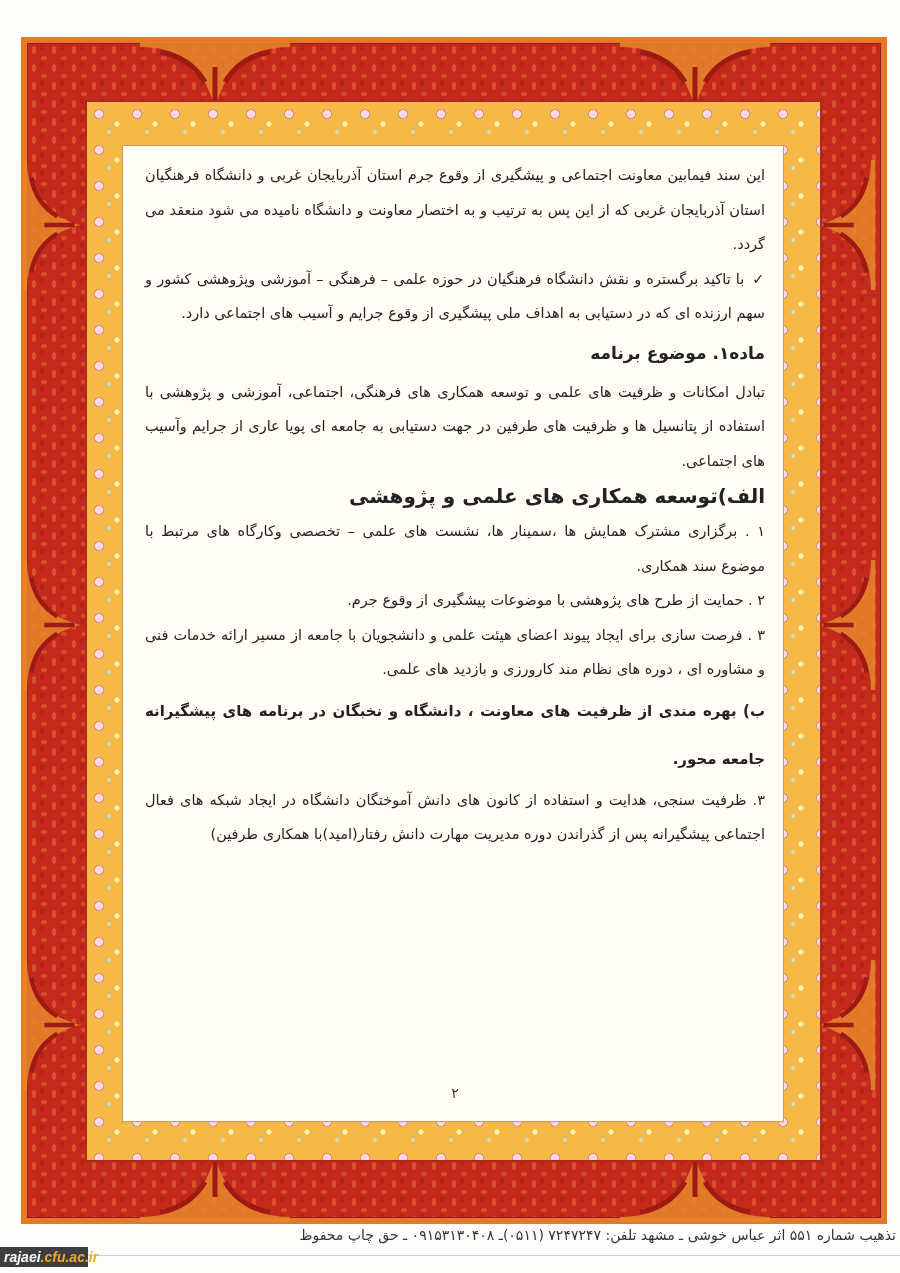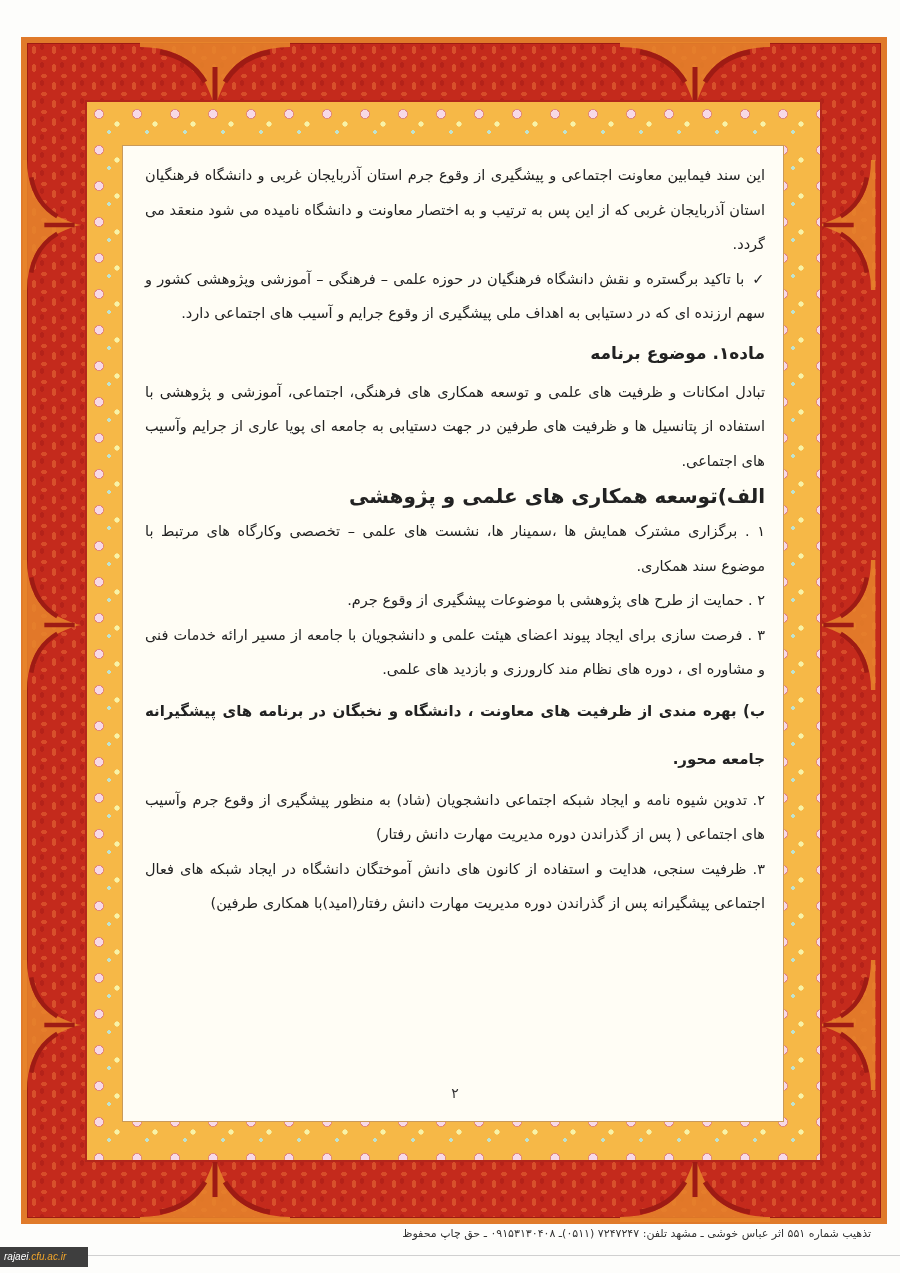--- a/index.html
+++ b/index.html
@@ -56,31 +56,31 @@
     .content p { margin: 0; }
     .content .h1 { font-weight: bold; font-size: 17px; line-height: 44px; }
     .content .h2 { font-weight: bold; font-size: 20px; line-height: 36px; }
     .content .hb { font-weight: bold; font-size: 15px; line-height: 36px; }
     .check { font-family: "DejaVu Sans", sans-serif; margin-left: 8px; }
     .page-num {
       position: absolute; left: 440px; top: 1085px; width: 30px; text-align: center;
       font-size: 14px; color: #333;
     }
     .footer {
-      position: absolute; right: 29px; top: 1227px;
-      direction: rtl; font-size: 11px; color: #333; white-space: nowrap;
+      position: absolute; right: 4px; top: 1227px;
+      direction: rtl; font-size: 14px; color: #333; white-space: nowrap;
     }
     .footer-rule {
       position: absolute; left: 50px; right: 0; top: 1255px; height: 1px; background: #d0d0d0;
     }
     .watermark {
       position: absolute; left: 0; top: 1247px; width: 88px; height: 20px;
       background: #3e3e3e; color: #fff;
-      font-family: "Liberation Sans", sans-serif; font-style: italic; font-weight: normal;
-      font-size: 10px; line-height: 20px; padding-left: 4px; box-sizing: border-box;
+      font-family: "Liberation Sans", sans-serif; font-style: italic; font-weight: bold;
+      font-size: 14px; line-height: 20px; padding-left: 4px; box-sizing: border-box;
     }
     .watermark .accent { color: #f2a62b; }
   </style>
 </head>
 <body>
 
 <div class="frame-outer">
   <div class="red-band"></div>
 </div>
 
@@ -154,21 +154,20 @@
 
   <p class="h1">ماده۱. موضوع برنامه</p>
   <p>تبادل امکانات و ظرفیت های علمی و توسعه همکاری های فرهنگی، اجتماعی، آموزشی و پژوهشی با استفاده از پتانسیل ها و ظرفیت های طرفین در جهت دستیابی به جامعه ای پویا عاری از جرایم وآسیب های اجتماعی.</p>
 
   <p class="h2">الف)توسعه همکاری های علمی و پژوهشی</p>
   <p>۱ . برگزاری مشترک همایش ها ،سمینار ها، نشست های علمی – تخصصی وکارگاه های مرتبط با موضوع سند همکاری.</p>
   <p>۲ . حمایت از طرح های پژوهشی با موضوعات پیشگیری از وقوع جرم.</p>
   <p>۳ . فرصت سازی برای ایجاد پیوند اعضای هیئت علمی و دانشجویان با جامعه از مسیر ارائه خدمات فنی و مشاوره ای ، دوره های نظام مند کارورزی و بازدید های علمی.</p>
 
   <p class="hb" style="line-height:48px;">ب) بهره مندی از ظرفیت های معاونت ، دانشگاه و نخبگان در برنامه های پیشگیرانه جامعه محور.</p>
-  <p>۲. تدوین شیوه نامه و ایجاد شبکه اجتماعی دانشجویان (شاد) به منظور پیشگیری از وقوع جرم وآسیب های اجتماعی  ( پس از گذراندن دوره مدیریت مهارت دانش رفتار)</p>
   <p>۳. ظرفیت سنجی، هدایت و استفاده از کانون های دانش آموختگان دانشگاه در ایجاد شبکه های فعال اجتماعی پیشگیرانه پس از گذراندن دوره مدیریت مهارت دانش رفتار(امید)با همکاری طرفین)</p>
 </div>
 
 <div class="page-num">۲</div>
 
 <div class="footer">تذهیب شماره ۵۵۱ اثر عباس خوشی ـ مشهد تلفن: ۷۲۴۷۲۴۷ (۰۵۱۱)ـ ۰۹۱۵۳۱۳۰۴۰۸ ـ حق چاپ محفوظ</div>
 <div class="footer-rule"></div>
 
 <a class="watermark"><span>rajaei</span><span class="accent">.cfu.ac.ir</span></a>
 

